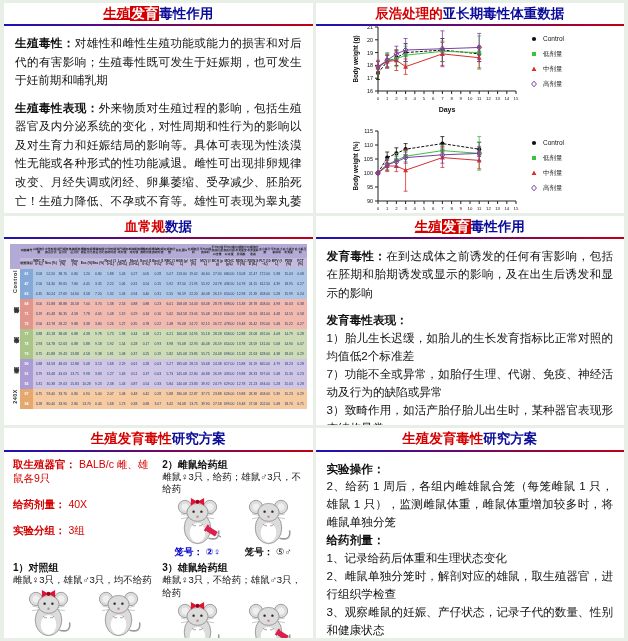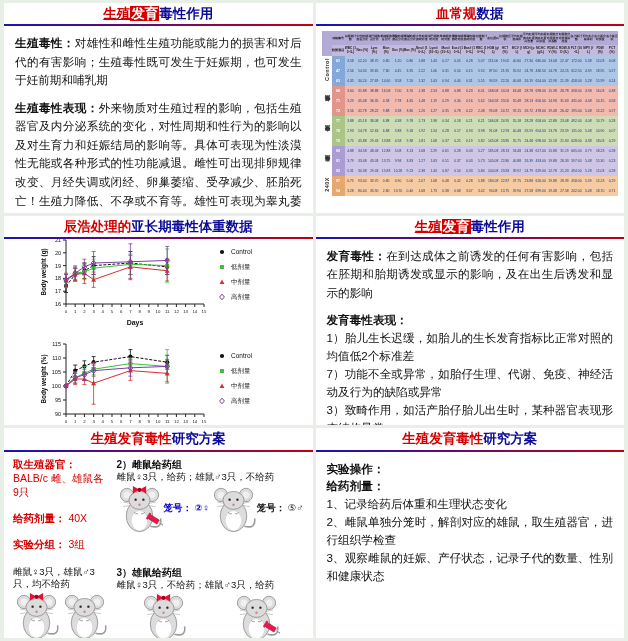--- a/index.html
+++ b/index.html
@@ -32,498 +32,36 @@
 .blood .glabel{background:#ffffff;}
 .blood .glabel span{writing-mode:vertical-rl;transform:rotate(180deg);font-size:5.5px;color:#333;letter-spacing:.5px;}
 .blood .idc{color:#ffffff;font-weight:bold;font-size:3.6px;}
 
 .p5body{padding:6px 9px 2px 9px;display:grid;grid-template-columns:1fr 1fr;column-gap:8px;row-gap:2px;}
 .fact{margin-bottom:12px;font-size:10.5px;color:#d40000;}
 .fact .flabel{font-weight:bold;}
 .mgroup .gheading{font-size:10px;font-weight:bold;line-height:1.3;}
 .mgroup .gdesc{font-size:9.5px;line-height:1.3;margin-bottom:1px;}
 .micerow{display:flex;justify-content:space-around;align-items:flex-end;}
-.mousebox{display:flex;flex-direction:row;align-items:center;}
+.mousebox{display:flex;flex-direction:column;align-items:center;}
 .cage{font-size:9.5px;margin-top:0;color:#111;white-space:nowrap;}
 .cage b{font-weight:bold;}
 .cage.dosed{color:#0000cc;font-weight:bold;}
 </style>
 </head>
 <body>
 
 <div class="page">
 
   <section class="panel">
     <div class="ptitle"><span class="tseg red-u">生殖</span><span class="tseg hl">发育</span><span class="tseg blue">毒性作用</span></div>
     <div class="trule"></div>
     <div class="pbody">
       <p class="para"><span class="plabel">生殖毒性：</span><span>对雄性和雌性生殖功能或能力的损害和对后代的有害影响；生殖毒性既可发生于妊娠期，也可发生于妊前期和哺乳期</span></p>
       <p class="para"><span class="plabel">生殖毒性表现：</span><span>外来物质对生殖过程的影响，包括生殖器官及内分泌系统的变化，对性周期和性行为的影响以及对生育力和妊娠结局的影响等。具体可表现为性淡漠性无能或各种形式的性功能减退。雌性可出现排卵规律改变、月经失调或闭经、卵巢萎缩、受孕减少、胚胎死亡！生殖力降低、不孕或不育等。雄性可表现为睾丸萎缩或坏死、精子数目减少等</span></p>
-    </div>
-  </section>
-
-  <section class="panel">
-    <div class="ptitle"><span class="tseg red">血常规</span><span class="tseg blue">数据</span></div>
-    <div class="trule"></div>
-    <div class="pbody tablebody">
-      <div>
-          <table class="blood">
-            <colgroup>
-              <col style="width:10px">
-              <col style="width:13px">
-              <col>
-              <col>
-              <col>
-              <col>
-              <col>
-              <col>
-              <col>
-              <col>
-              <col>
-              <col>
-              <col>
-              <col>
-              <col>
-              <col>
-              <col>
-              <col>
-              <col>
-              <col>
-              <col>
-              <col>
-              <col>
-              <col>
-              <col>
-            </colgroup>
-            <tbody>
-              <tr>
-                <th class="corner" rowspan="2"></th>
-                <th class="hcn">动物编号</th>
-                <th class="hcn">白细胞计数</th>
-                <th class="hcn">中性粒细胞百分比</th>
-                <th class="hcn">淋巴细胞百分比</th>
-                <th class="hcn">单核细胞百分比</th>
-                <th class="hcn">嗜酸粒细胞百分比</th>
-                <th class="hcn">嗜碱粒细胞百分比</th>
-                <th class="hcn">中性粒细胞绝对值</th>
-                <th class="hcn">淋巴细胞绝对值</th>
-                <th class="hcn">单核细胞绝对值</th>
-                <th class="hcn">嗜酸粒细胞绝对值</th>
-                <th class="hcn">嗜碱粒细胞绝对值</th>
-                <th class="hcn">红细胞计数</th>
-                <th class="hcn">血红蛋白</th>
-                <th class="hcn">红细胞压积</th>
-                <th class="hcn">平均红细胞体积</th>
-                <th class="hcn">平均红细胞血红蛋白含量</th>
-                <th class="hcn">平均红细胞血红蛋白浓度</th>
-                <th class="hcn">红细胞分布宽度变异系数</th>
-                <th class="hcn">红细胞分布宽度标准差</th>
-                <th class="hcn">血小板计数</th>
-                <th class="hcn">平均血小板体积</th>
-                <th class="hcn">血小板分布宽度</th>
-                <th class="hcn">血小板压积</th>
-              </tr>
-              <tr>
-                <th class="hen">检测项目</th>
-                <th class="hen">WBC (10⁹/L)</th>
-                <th class="hen">Neu (%)</th>
-                <th class="hen">Lym (%)</th>
-                <th class="hen">Mon (%)</th>
-                <th class="hen">Eos (%)</th>
-                <th class="hen">Bas (%)</th>
-                <th class="hen">Neu# (10⁹/L)</th>
-                <th class="hen">Lym# (10⁹/L)</th>
-                <th class="hen">Mon# (10⁹/L)</th>
-                <th class="hen">Eos# (10⁹/L)</th>
-                <th class="hen">Bas# (10⁹/L)</th>
-                <th class="hen">RBC (10¹²/L)</th>
-                <th class="hen">HGB (g/L)</th>
-                <th class="hen">HCT (%)</th>
-                <th class="hen">MCV (fL)</th>
-                <th class="hen">MCH (pg)</th>
-                <th class="hen">MCHC (g/L)</th>
-                <th class="hen">RDW-CV (%)</th>
-                <th class="hen">RDW-SD (fL)</th>
-                <th class="hen">PLT (10⁹/L)</th>
-                <th class="hen">MPV (fL)</th>
-                <th class="hen">PDW (%)</th>
-                <th class="hen">PCT (%)</th>
-              </tr>
-              <tr>
-                <th class="glabel" rowspan="3"><span>Control</span></th>
-                <td class="idc" style="background:#84a9d8">61</td>
-                <td style="background:#aec6e6">3.58</td>
-                <td style="background:#aec6e6">52.20</td>
-                <td style="background:#aec6e6">38.70</td>
-                <td style="background:#aec6e6">0.80</td>
-                <td style="background:#aec6e6">1.20</td>
-                <td style="background:#aec6e6">0.80</td>
-                <td style="background:#aec6e6">1.88</td>
-                <td style="background:#aec6e6">1.43</td>
-                <td style="background:#aec6e6">0.27</td>
-                <td style="background:#aec6e6">0.05</td>
-                <td style="background:#aec6e6">0.28</td>
-                <td style="background:#aec6e6">5.07</td>
-                <td style="background:#aec6e6">113.00</td>
-                <td style="background:#aec6e6">19.02</td>
-                <td style="background:#aec6e6">40.60</td>
-                <td style="background:#aec6e6">27.30</td>
-                <td style="background:#aec6e6">680.00</td>
-                <td style="background:#aec6e6">13.08</td>
-                <td style="background:#aec6e6">22.47</td>
-                <td style="background:#aec6e6">172.00</td>
-                <td style="background:#aec6e6">5.38</td>
-                <td style="background:#aec6e6">15.03</td>
-                <td style="background:#aec6e6">0.08</td>
-              </tr>
-              <tr>
-                <td class="idc" style="background:#84a9d8">47</td>
-                <td style="background:#aec6e6">2.56</td>
-                <td style="background:#aec6e6">54.30</td>
-                <td style="background:#aec6e6">39.65</td>
-                <td style="background:#aec6e6">7.80</td>
-                <td style="background:#aec6e6">4.45</td>
-                <td style="background:#aec6e6">3.35</td>
-                <td style="background:#aec6e6">2.22</td>
-                <td style="background:#aec6e6">1.06</td>
-                <td style="background:#aec6e6">0.31</td>
-                <td style="background:#aec6e6">0.54</td>
-                <td style="background:#aec6e6">0.15</td>
-                <td style="background:#aec6e6">5.92</td>
-                <td style="background:#aec6e6">87.50</td>
-                <td style="background:#aec6e6">21.95</td>
-                <td style="background:#aec6e6">55.92</td>
-                <td style="background:#aec6e6">24.78</td>
-                <td style="background:#aec6e6">436.50</td>
-                <td style="background:#aec6e6">14.78</td>
-                <td style="background:#aec6e6">24.15</td>
-                <td style="background:#aec6e6">612.50</td>
-                <td style="background:#aec6e6">4.39</td>
-                <td style="background:#aec6e6">18.95</td>
-                <td style="background:#aec6e6">0.27</td>
-              </tr>
-              <tr>
-                <td class="idc" style="background:#84a9d8">63</td>
-                <td style="background:#aec6e6">4.35</td>
-                <td style="background:#aec6e6">30.24</td>
-                <td style="background:#aec6e6">27.69</td>
-                <td style="background:#aec6e6">14.60</td>
-                <td style="background:#aec6e6">3.58</td>
-                <td style="background:#aec6e6">7.20</td>
-                <td style="background:#aec6e6">1.32</td>
-                <td style="background:#aec6e6">1.03</td>
-                <td style="background:#aec6e6">0.94</td>
-                <td style="background:#aec6e6">0.40</td>
-                <td style="background:#aec6e6">0.31</td>
-                <td style="background:#aec6e6">5.55</td>
-                <td style="background:#aec6e6">90.59</td>
-                <td style="background:#aec6e6">22.20</td>
-                <td style="background:#aec6e6">40.08</td>
-                <td style="background:#aec6e6">26.19</td>
-                <td style="background:#aec6e6">654.00</td>
-                <td style="background:#aec6e6">12.98</td>
-                <td style="background:#aec6e6">21.39</td>
-                <td style="background:#aec6e6">458.00</td>
-                <td style="background:#aec6e6">5.28</td>
-                <td style="background:#aec6e6">15.99</td>
-                <td style="background:#aec6e6">0.24</td>
-              </tr>
-              <tr>
-                <th class="glabel" rowspan="3"><span>低剂量</span></th>
-                <td class="idc" style="background:#e0968a">68</td>
-                <td style="background:#f2b9ae">3.00</td>
-                <td style="background:#f2b9ae">31.88</td>
-                <td style="background:#f2b9ae">38.88</td>
-                <td style="background:#f2b9ae">16.58</td>
-                <td style="background:#f2b9ae">7.00</td>
-                <td style="background:#f2b9ae">3.70</td>
-                <td style="background:#f2b9ae">1.38</td>
-                <td style="background:#f2b9ae">2.53</td>
-                <td style="background:#f2b9ae">0.88</td>
-                <td style="background:#f2b9ae">0.88</td>
-                <td style="background:#f2b9ae">0.23</td>
-                <td style="background:#f2b9ae">6.01</td>
-                <td style="background:#f2b9ae">168.08</td>
-                <td style="background:#f2b9ae">24.03</td>
-                <td style="background:#f2b9ae">63.48</td>
-                <td style="background:#f2b9ae">28.78</td>
-                <td style="background:#f2b9ae">698.00</td>
-                <td style="background:#f2b9ae">15.38</td>
-                <td style="background:#f2b9ae">28.78</td>
-                <td style="background:#f2b9ae">458.00</td>
-                <td style="background:#f2b9ae">4.98</td>
-                <td style="background:#f2b9ae">16.03</td>
-                <td style="background:#f2b9ae">0.38</td>
-              </tr>
-              <tr>
-                <td class="idc" style="background:#e0968a">71</td>
-                <td style="background:#f2b9ae">3.29</td>
-                <td style="background:#f2b9ae">45.48</td>
-                <td style="background:#f2b9ae">36.35</td>
-                <td style="background:#f2b9ae">4.58</td>
-                <td style="background:#f2b9ae">7.78</td>
-                <td style="background:#f2b9ae">4.65</td>
-                <td style="background:#f2b9ae">1.48</td>
-                <td style="background:#f2b9ae">1.19</td>
-                <td style="background:#f2b9ae">0.29</td>
-                <td style="background:#f2b9ae">0.34</td>
-                <td style="background:#f2b9ae">0.16</td>
-                <td style="background:#f2b9ae">5.62</td>
-                <td style="background:#f2b9ae">164.58</td>
-                <td style="background:#f2b9ae">23.05</td>
-                <td style="background:#f2b9ae">55.48</td>
-                <td style="background:#f2b9ae">28.13</td>
-                <td style="background:#f2b9ae">656.00</td>
-                <td style="background:#f2b9ae">14.98</td>
-                <td style="background:#f2b9ae">31.63</td>
-                <td style="background:#f2b9ae">431.00</td>
-                <td style="background:#f2b9ae">4.48</td>
-                <td style="background:#f2b9ae">14.15</td>
-                <td style="background:#f2b9ae">0.58</td>
-              </tr>
-              <tr>
-                <td class="idc" style="background:#e0968a">72</td>
-                <td style="background:#f2b9ae">3.56</td>
-                <td style="background:#f2b9ae">42.78</td>
-                <td style="background:#f2b9ae">28.22</td>
-                <td style="background:#f2b9ae">9.88</td>
-                <td style="background:#f2b9ae">3.38</td>
-                <td style="background:#f2b9ae">3.80</td>
-                <td style="background:#f2b9ae">1.26</td>
-                <td style="background:#f2b9ae">1.27</td>
-                <td style="background:#f2b9ae">0.35</td>
-                <td style="background:#f2b9ae">0.78</td>
-                <td style="background:#f2b9ae">0.22</td>
-                <td style="background:#f2b9ae">2.48</td>
-                <td style="background:#f2b9ae">95.08</td>
-                <td style="background:#f2b9ae">24.72</td>
-                <td style="background:#f2b9ae">92.15</td>
-                <td style="background:#f2b9ae">26.72</td>
-                <td style="background:#f2b9ae">478.00</td>
-                <td style="background:#f2b9ae">19.48</td>
-                <td style="background:#f2b9ae">26.42</td>
-                <td style="background:#f2b9ae">195.00</td>
-                <td style="background:#f2b9ae">5.48</td>
-                <td style="background:#f2b9ae">15.22</td>
-                <td style="background:#f2b9ae">0.27</td>
-              </tr>
-              <tr>
-                <th class="glabel" rowspan="3"><span>中剂量</span></th>
-                <td class="idc" style="background:#aac587">77</td>
-                <td style="background:#cddcb4">3.88</td>
-                <td style="background:#cddcb4">45.18</td>
-                <td style="background:#cddcb4">38.08</td>
-                <td style="background:#cddcb4">6.88</td>
-                <td style="background:#cddcb4">4.38</td>
-                <td style="background:#cddcb4">9.78</td>
-                <td style="background:#cddcb4">1.73</td>
-                <td style="background:#cddcb4">1.98</td>
-                <td style="background:#cddcb4">0.34</td>
-                <td style="background:#cddcb4">0.18</td>
-                <td style="background:#cddcb4">0.21</td>
-                <td style="background:#cddcb4">6.21</td>
-                <td style="background:#cddcb4">166.08</td>
-                <td style="background:#cddcb4">24.95</td>
-                <td style="background:#cddcb4">55.18</td>
-                <td style="background:#cddcb4">28.28</td>
-                <td style="background:#cddcb4">658.00</td>
-                <td style="background:#cddcb4">12.88</td>
-                <td style="background:#cddcb4">23.08</td>
-                <td style="background:#cddcb4">492.00</td>
-                <td style="background:#cddcb4">4.08</td>
-                <td style="background:#cddcb4">14.79</td>
-                <td style="background:#cddcb4">0.28</td>
-              </tr>
-              <tr>
-                <td class="idc" style="background:#aac587">78</td>
-                <td style="background:#cddcb4">2.93</td>
-                <td style="background:#cddcb4">54.78</td>
-                <td style="background:#cddcb4">52.63</td>
-                <td style="background:#cddcb4">6.88</td>
-                <td style="background:#cddcb4">5.88</td>
-                <td style="background:#cddcb4">9.18</td>
-                <td style="background:#cddcb4">1.92</td>
-                <td style="background:#cddcb4">1.54</td>
-                <td style="background:#cddcb4">0.28</td>
-                <td style="background:#cddcb4">0.17</td>
-                <td style="background:#cddcb4">0.93</td>
-                <td style="background:#cddcb4">3.98</td>
-                <td style="background:#cddcb4">91.08</td>
-                <td style="background:#cddcb4">12.93</td>
-                <td style="background:#cddcb4">40.48</td>
-                <td style="background:#cddcb4">26.59</td>
-                <td style="background:#cddcb4">654.00</td>
-                <td style="background:#cddcb4">13.78</td>
-                <td style="background:#cddcb4">23.59</td>
-                <td style="background:#cddcb4">131.00</td>
-                <td style="background:#cddcb4">5.08</td>
-                <td style="background:#cddcb4">14.90</td>
-                <td style="background:#cddcb4">0.07</td>
-              </tr>
-              <tr>
-                <td class="idc" style="background:#aac587">79</td>
-                <td style="background:#cddcb4">3.75</td>
-                <td style="background:#cddcb4">45.88</td>
-                <td style="background:#cddcb4">29.43</td>
-                <td style="background:#cddcb4">13.88</td>
-                <td style="background:#cddcb4">4.58</td>
-                <td style="background:#cddcb4">9.38</td>
-                <td style="background:#cddcb4">1.81</td>
-                <td style="background:#cddcb4">1.08</td>
-                <td style="background:#cddcb4">0.37</td>
-                <td style="background:#cddcb4">0.25</td>
-                <td style="background:#cddcb4">0.19</td>
-                <td style="background:#cddcb4">5.82</td>
-                <td style="background:#cddcb4">145.08</td>
-                <td style="background:#cddcb4">23.85</td>
-                <td style="background:#cddcb4">55.75</td>
-                <td style="background:#cddcb4">24.48</td>
-                <td style="background:#cddcb4">698.00</td>
-                <td style="background:#cddcb4">15.18</td>
-                <td style="background:#cddcb4">21.63</td>
-                <td style="background:#cddcb4">628.00</td>
-                <td style="background:#cddcb4">4.38</td>
-                <td style="background:#cddcb4">18.03</td>
-                <td style="background:#cddcb4">0.29</td>
-              </tr>
-              <tr>
-                <th class="glabel" rowspan="3"><span>高剂量</span></th>
-                <td class="idc" style="background:#ab9cd4">90</td>
-                <td style="background:#cfc6e6">4.88</td>
-                <td style="background:#cfc6e6">34.58</td>
-                <td style="background:#cfc6e6">48.03</td>
-                <td style="background:#cfc6e6">12.88</td>
-                <td style="background:#cfc6e6">5.08</td>
-                <td style="background:#cfc6e6">3.13</td>
-                <td style="background:#cfc6e6">1.68</td>
-                <td style="background:#cfc6e6">2.29</td>
-                <td style="background:#cfc6e6">0.61</td>
-                <td style="background:#cfc6e6">0.28</td>
-                <td style="background:#cfc6e6">0.03</td>
-                <td style="background:#cfc6e6">5.27</td>
-                <td style="background:#cfc6e6">185.08</td>
-                <td style="background:#cfc6e6">28.13</td>
-                <td style="background:#cfc6e6">53.48</td>
-                <td style="background:#cfc6e6">24.38</td>
-                <td style="background:#cfc6e6">617.00</td>
-                <td style="background:#cfc6e6">15.88</td>
-                <td style="background:#cfc6e6">31.19</td>
-                <td style="background:#cfc6e6">665.00</td>
-                <td style="background:#cfc6e6">4.79</td>
-                <td style="background:#cfc6e6">18.23</td>
-                <td style="background:#cfc6e6">0.28</td>
-              </tr>
-              <tr>
-                <td class="idc" style="background:#ab9cd4">91</td>
-                <td style="background:#cfc6e6">3.79</td>
-                <td style="background:#cfc6e6">33.48</td>
-                <td style="background:#cfc6e6">43.03</td>
-                <td style="background:#cfc6e6">13.75</td>
-                <td style="background:#cfc6e6">9.98</td>
-                <td style="background:#cfc6e6">3.83</td>
-                <td style="background:#cfc6e6">1.27</td>
-                <td style="background:#cfc6e6">1.63</td>
-                <td style="background:#cfc6e6">0.51</td>
-                <td style="background:#cfc6e6">0.37</td>
-                <td style="background:#cfc6e6">0.03</td>
-                <td style="background:#cfc6e6">5.73</td>
-                <td style="background:#cfc6e6">145.08</td>
-                <td style="background:#cfc6e6">22.80</td>
-                <td style="background:#cfc6e6">40.88</td>
-                <td style="background:#cfc6e6">26.39</td>
-                <td style="background:#cfc6e6">433.00</td>
-                <td style="background:#cfc6e6">19.88</td>
-                <td style="background:#cfc6e6">28.33</td>
-                <td style="background:#cfc6e6">597.00</td>
-                <td style="background:#cfc6e6">5.48</td>
-                <td style="background:#cfc6e6">15.30</td>
-                <td style="background:#cfc6e6">0.23</td>
-              </tr>
-              <tr>
-                <td class="idc" style="background:#ab9cd4">92</td>
-                <td style="background:#cfc6e6">5.31</td>
-                <td style="background:#cfc6e6">30.38</td>
-                <td style="background:#cfc6e6">29.03</td>
-                <td style="background:#cfc6e6">15.83</td>
-                <td style="background:#cfc6e6">10.28</td>
-                <td style="background:#cfc6e6">9.23</td>
-                <td style="background:#cfc6e6">2.38</td>
-                <td style="background:#cfc6e6">1.43</td>
-                <td style="background:#cfc6e6">0.87</td>
-                <td style="background:#cfc6e6">0.54</td>
-                <td style="background:#cfc6e6">0.33</td>
-                <td style="background:#cfc6e6">5.84</td>
-                <td style="background:#cfc6e6">140.08</td>
-                <td style="background:#cfc6e6">23.83</td>
-                <td style="background:#cfc6e6">39.92</td>
-                <td style="background:#cfc6e6">24.79</td>
-                <td style="background:#cfc6e6">629.00</td>
-                <td style="background:#cfc6e6">12.78</td>
-                <td style="background:#cfc6e6">21.23</td>
-                <td style="background:#cfc6e6">494.00</td>
-                <td style="background:#cfc6e6">5.28</td>
-                <td style="background:#cfc6e6">15.03</td>
-                <td style="background:#cfc6e6">0.28</td>
-              </tr>
-              <tr>
-                <th class="glabel" rowspan="2"><span>240X</span></th>
-                <td class="idc" style="background:#e5a86f">97</td>
-                <td style="background:#f6cba2">0.75</td>
-                <td style="background:#f6cba2">93.40</td>
-                <td style="background:#f6cba2">33.70</td>
-                <td style="background:#f6cba2">0.80</td>
-                <td style="background:#f6cba2">0.90</td>
-                <td style="background:#f6cba2">5.00</td>
-                <td style="background:#f6cba2">2.07</td>
-                <td style="background:#f6cba2">1.08</td>
-                <td style="background:#f6cba2">0.48</td>
-                <td style="background:#f6cba2">0.42</td>
-                <td style="background:#f6cba2">0.28</td>
-                <td style="background:#f6cba2">5.88</td>
-                <td style="background:#f6cba2">180.08</td>
-                <td style="background:#f6cba2">22.87</td>
-                <td style="background:#f6cba2">37.75</td>
-                <td style="background:#f6cba2">23.88</td>
-                <td style="background:#f6cba2">626.00</td>
-                <td style="background:#f6cba2">19.88</td>
-                <td style="background:#f6cba2">28.39</td>
-                <td style="background:#f6cba2">458.00</td>
-                <td style="background:#f6cba2">5.39</td>
-                <td style="background:#f6cba2">15.23</td>
-                <td style="background:#f6cba2">0.29</td>
-              </tr>
-              <tr>
-                <td class="idc" style="background:#e5a86f">94</td>
-                <td style="background:#f6cba2">3.28</td>
-                <td style="background:#f6cba2">80.40</td>
-                <td style="background:#f6cba2">33.90</td>
-                <td style="background:#f6cba2">2.80</td>
-                <td style="background:#f6cba2">13.70</td>
-                <td style="background:#f6cba2">0.40</td>
-                <td style="background:#f6cba2">1.68</td>
-                <td style="background:#f6cba2">1.73</td>
-                <td style="background:#f6cba2">0.38</td>
-                <td style="background:#f6cba2">0.68</td>
-                <td style="background:#f6cba2">3.07</td>
-                <td style="background:#f6cba2">3.42</td>
-                <td style="background:#f6cba2">94.08</td>
-                <td style="background:#f6cba2">13.75</td>
-                <td style="background:#f6cba2">39.90</td>
-                <td style="background:#f6cba2">27.58</td>
-                <td style="background:#f6cba2">699.00</td>
-                <td style="background:#f6cba2">19.48</td>
-                <td style="background:#f6cba2">27.58</td>
-                <td style="background:#f6cba2">202.00</td>
-                <td style="background:#f6cba2">5.48</td>
-                <td style="background:#f6cba2">18.70</td>
-                <td style="background:#f6cba2">0.71</td>
-              </tr>
-            </tbody>
-          </table>
-        </div>
     </div>
   </section>
 
   <section class="panel">
     <div class="ptitle"><span class="tseg red">辰浩处理的</span><span class="tseg blue">亚长期毒性体重数据</span></div>
     <div class="trule"></div>
     <div class="pbody chartsbody">
       <div><svg width="304" height="100">
             <line x1="60" y1="8" x2="60" y2="72" stroke="#222" stroke-width="1"></line>
             <line x1="60" y1="72" x2="198" y2="72" stroke="#222" stroke-width="1"></line>
@@ -836,20 +374,482 @@
             <text x="225" y="37.3" font-size="6.5" fill="#111">低剂量</text>
             <path d="M216 47.4 L218.4 52 L213.6 52 Z" fill="#d43030"></path>
             <text x="225" y="52.3" font-size="6.5" fill="#111">中剂量</text>
             <path d="M216 62.2 L218.4 65 L216 67.8 L213.6 65 Z" fill="none" stroke="#7b3fa0" stroke-width="1"></path>
             <text x="225" y="67.3" font-size="6.5" fill="#111">高剂量</text>
           </svg></div>
     </div>
   </section>
 
   <section class="panel">
+    <div class="ptitle"><span class="tseg red">血常规</span><span class="tseg blue">数据</span></div>
+    <div class="trule"></div>
+    <div class="pbody tablebody">
+      <div>
+          <table class="blood">
+            <colgroup>
+              <col style="width:10px">
+              <col style="width:13px">
+              <col>
+              <col>
+              <col>
+              <col>
+              <col>
+              <col>
+              <col>
+              <col>
+              <col>
+              <col>
+              <col>
+              <col>
+              <col>
+              <col>
+              <col>
+              <col>
+              <col>
+              <col>
+              <col>
+              <col>
+              <col>
+              <col>
+              <col>
+            </colgroup>
+            <tbody>
+              <tr>
+                <th class="corner" rowspan="2"></th>
+                <th class="hcn">动物编号</th>
+                <th class="hcn">白细胞计数</th>
+                <th class="hcn">中性粒细胞百分比</th>
+                <th class="hcn">淋巴细胞百分比</th>
+                <th class="hcn">单核细胞百分比</th>
+                <th class="hcn">嗜酸粒细胞百分比</th>
+                <th class="hcn">嗜碱粒细胞百分比</th>
+                <th class="hcn">中性粒细胞绝对值</th>
+                <th class="hcn">淋巴细胞绝对值</th>
+                <th class="hcn">单核细胞绝对值</th>
+                <th class="hcn">嗜酸粒细胞绝对值</th>
+                <th class="hcn">嗜碱粒细胞绝对值</th>
+                <th class="hcn">红细胞计数</th>
+                <th class="hcn">血红蛋白</th>
+                <th class="hcn">红细胞压积</th>
+                <th class="hcn">平均红细胞体积</th>
+                <th class="hcn">平均红细胞血红蛋白含量</th>
+                <th class="hcn">平均红细胞血红蛋白浓度</th>
+                <th class="hcn">红细胞分布宽度变异系数</th>
+                <th class="hcn">红细胞分布宽度标准差</th>
+                <th class="hcn">血小板计数</th>
+                <th class="hcn">平均血小板体积</th>
+                <th class="hcn">血小板分布宽度</th>
+                <th class="hcn">血小板压积</th>
+              </tr>
+              <tr>
+                <th class="hen">检测项目</th>
+                <th class="hen">WBC (10⁹/L)</th>
+                <th class="hen">Neu (%)</th>
+                <th class="hen">Lym (%)</th>
+                <th class="hen">Mon (%)</th>
+                <th class="hen">Eos (%)</th>
+                <th class="hen">Bas (%)</th>
+                <th class="hen">Neu# (10⁹/L)</th>
+                <th class="hen">Lym# (10⁹/L)</th>
+                <th class="hen">Mon# (10⁹/L)</th>
+                <th class="hen">Eos# (10⁹/L)</th>
+                <th class="hen">Bas# (10⁹/L)</th>
+                <th class="hen">RBC (10¹²/L)</th>
+                <th class="hen">HGB (g/L)</th>
+                <th class="hen">HCT (%)</th>
+                <th class="hen">MCV (fL)</th>
+                <th class="hen">MCH (pg)</th>
+                <th class="hen">MCHC (g/L)</th>
+                <th class="hen">RDW-CV (%)</th>
+                <th class="hen">RDW-SD (fL)</th>
+                <th class="hen">PLT (10⁹/L)</th>
+                <th class="hen">MPV (fL)</th>
+                <th class="hen">PDW (%)</th>
+                <th class="hen">PCT (%)</th>
+              </tr>
+              <tr>
+                <th class="glabel" rowspan="3"><span>Control</span></th>
+                <td class="idc" style="background:#84a9d8">61</td>
+                <td style="background:#aec6e6">3.58</td>
+                <td style="background:#aec6e6">52.20</td>
+                <td style="background:#aec6e6">38.70</td>
+                <td style="background:#aec6e6">0.80</td>
+                <td style="background:#aec6e6">1.20</td>
+                <td style="background:#aec6e6">0.80</td>
+                <td style="background:#aec6e6">1.88</td>
+                <td style="background:#aec6e6">1.43</td>
+                <td style="background:#aec6e6">0.27</td>
+                <td style="background:#aec6e6">0.05</td>
+                <td style="background:#aec6e6">0.28</td>
+                <td style="background:#aec6e6">5.07</td>
+                <td style="background:#aec6e6">113.00</td>
+                <td style="background:#aec6e6">19.02</td>
+                <td style="background:#aec6e6">40.60</td>
+                <td style="background:#aec6e6">27.30</td>
+                <td style="background:#aec6e6">680.00</td>
+                <td style="background:#aec6e6">13.08</td>
+                <td style="background:#aec6e6">22.47</td>
+                <td style="background:#aec6e6">172.00</td>
+                <td style="background:#aec6e6">5.38</td>
+                <td style="background:#aec6e6">15.03</td>
+                <td style="background:#aec6e6">0.08</td>
+              </tr>
+              <tr>
+                <td class="idc" style="background:#84a9d8">47</td>
+                <td style="background:#aec6e6">2.56</td>
+                <td style="background:#aec6e6">54.30</td>
+                <td style="background:#aec6e6">39.65</td>
+                <td style="background:#aec6e6">7.80</td>
+                <td style="background:#aec6e6">4.45</td>
+                <td style="background:#aec6e6">3.35</td>
+                <td style="background:#aec6e6">2.22</td>
+                <td style="background:#aec6e6">1.06</td>
+                <td style="background:#aec6e6">0.31</td>
+                <td style="background:#aec6e6">0.54</td>
+                <td style="background:#aec6e6">0.15</td>
+                <td style="background:#aec6e6">5.92</td>
+                <td style="background:#aec6e6">87.50</td>
+                <td style="background:#aec6e6">21.95</td>
+                <td style="background:#aec6e6">55.92</td>
+                <td style="background:#aec6e6">24.78</td>
+                <td style="background:#aec6e6">436.50</td>
+                <td style="background:#aec6e6">14.78</td>
+                <td style="background:#aec6e6">24.15</td>
+                <td style="background:#aec6e6">612.50</td>
+                <td style="background:#aec6e6">4.39</td>
+                <td style="background:#aec6e6">18.95</td>
+                <td style="background:#aec6e6">0.27</td>
+              </tr>
+              <tr>
+                <td class="idc" style="background:#84a9d8">63</td>
+                <td style="background:#aec6e6">4.35</td>
+                <td style="background:#aec6e6">30.24</td>
+                <td style="background:#aec6e6">27.69</td>
+                <td style="background:#aec6e6">14.60</td>
+                <td style="background:#aec6e6">3.58</td>
+                <td style="background:#aec6e6">7.20</td>
+                <td style="background:#aec6e6">1.32</td>
+                <td style="background:#aec6e6">1.03</td>
+                <td style="background:#aec6e6">0.94</td>
+                <td style="background:#aec6e6">0.40</td>
+                <td style="background:#aec6e6">0.31</td>
+                <td style="background:#aec6e6">5.55</td>
+                <td style="background:#aec6e6">90.59</td>
+                <td style="background:#aec6e6">22.20</td>
+                <td style="background:#aec6e6">40.08</td>
+                <td style="background:#aec6e6">26.19</td>
+                <td style="background:#aec6e6">654.00</td>
+                <td style="background:#aec6e6">12.98</td>
+                <td style="background:#aec6e6">21.39</td>
+                <td style="background:#aec6e6">458.00</td>
+                <td style="background:#aec6e6">5.28</td>
+                <td style="background:#aec6e6">15.99</td>
+                <td style="background:#aec6e6">0.24</td>
+              </tr>
+              <tr>
+                <th class="glabel" rowspan="3"><span>低剂量</span></th>
+                <td class="idc" style="background:#e0968a">68</td>
+                <td style="background:#f2b9ae">3.00</td>
+                <td style="background:#f2b9ae">31.88</td>
+                <td style="background:#f2b9ae">38.88</td>
+                <td style="background:#f2b9ae">16.58</td>
+                <td style="background:#f2b9ae">7.00</td>
+                <td style="background:#f2b9ae">3.70</td>
+                <td style="background:#f2b9ae">1.38</td>
+                <td style="background:#f2b9ae">2.53</td>
+                <td style="background:#f2b9ae">0.88</td>
+                <td style="background:#f2b9ae">0.88</td>
+                <td style="background:#f2b9ae">0.23</td>
+                <td style="background:#f2b9ae">6.01</td>
+                <td style="background:#f2b9ae">168.08</td>
+                <td style="background:#f2b9ae">24.03</td>
+                <td style="background:#f2b9ae">63.48</td>
+                <td style="background:#f2b9ae">28.78</td>
+                <td style="background:#f2b9ae">698.00</td>
+                <td style="background:#f2b9ae">15.38</td>
+                <td style="background:#f2b9ae">28.78</td>
+                <td style="background:#f2b9ae">458.00</td>
+                <td style="background:#f2b9ae">4.98</td>
+                <td style="background:#f2b9ae">16.03</td>
+                <td style="background:#f2b9ae">0.38</td>
+              </tr>
+              <tr>
+                <td class="idc" style="background:#e0968a">71</td>
+                <td style="background:#f2b9ae">3.29</td>
+                <td style="background:#f2b9ae">45.48</td>
+                <td style="background:#f2b9ae">36.35</td>
+                <td style="background:#f2b9ae">4.58</td>
+                <td style="background:#f2b9ae">7.78</td>
+                <td style="background:#f2b9ae">4.65</td>
+                <td style="background:#f2b9ae">1.48</td>
+                <td style="background:#f2b9ae">1.19</td>
+                <td style="background:#f2b9ae">0.29</td>
+                <td style="background:#f2b9ae">0.34</td>
+                <td style="background:#f2b9ae">0.16</td>
+                <td style="background:#f2b9ae">5.62</td>
+                <td style="background:#f2b9ae">164.58</td>
+                <td style="background:#f2b9ae">23.05</td>
+                <td style="background:#f2b9ae">55.48</td>
+                <td style="background:#f2b9ae">28.13</td>
+                <td style="background:#f2b9ae">656.00</td>
+                <td style="background:#f2b9ae">14.98</td>
+                <td style="background:#f2b9ae">31.63</td>
+                <td style="background:#f2b9ae">431.00</td>
+                <td style="background:#f2b9ae">4.48</td>
+                <td style="background:#f2b9ae">14.15</td>
+                <td style="background:#f2b9ae">0.58</td>
+              </tr>
+              <tr>
+                <td class="idc" style="background:#e0968a">72</td>
+                <td style="background:#f2b9ae">3.56</td>
+                <td style="background:#f2b9ae">42.78</td>
+                <td style="background:#f2b9ae">28.22</td>
+                <td style="background:#f2b9ae">9.88</td>
+                <td style="background:#f2b9ae">3.38</td>
+                <td style="background:#f2b9ae">3.80</td>
+                <td style="background:#f2b9ae">1.26</td>
+                <td style="background:#f2b9ae">1.27</td>
+                <td style="background:#f2b9ae">0.35</td>
+                <td style="background:#f2b9ae">0.78</td>
+                <td style="background:#f2b9ae">0.22</td>
+                <td style="background:#f2b9ae">2.48</td>
+                <td style="background:#f2b9ae">95.08</td>
+                <td style="background:#f2b9ae">24.72</td>
+                <td style="background:#f2b9ae">92.15</td>
+                <td style="background:#f2b9ae">26.72</td>
+                <td style="background:#f2b9ae">478.00</td>
+                <td style="background:#f2b9ae">19.48</td>
+                <td style="background:#f2b9ae">26.42</td>
+                <td style="background:#f2b9ae">195.00</td>
+                <td style="background:#f2b9ae">5.48</td>
+                <td style="background:#f2b9ae">15.22</td>
+                <td style="background:#f2b9ae">0.27</td>
+              </tr>
+              <tr>
+                <th class="glabel" rowspan="3"><span>中剂量</span></th>
+                <td class="idc" style="background:#aac587">77</td>
+                <td style="background:#cddcb4">3.88</td>
+                <td style="background:#cddcb4">45.18</td>
+                <td style="background:#cddcb4">38.08</td>
+                <td style="background:#cddcb4">6.88</td>
+                <td style="background:#cddcb4">4.38</td>
+                <td style="background:#cddcb4">9.78</td>
+                <td style="background:#cddcb4">1.73</td>
+                <td style="background:#cddcb4">1.98</td>
+                <td style="background:#cddcb4">0.34</td>
+                <td style="background:#cddcb4">0.18</td>
+                <td style="background:#cddcb4">0.21</td>
+                <td style="background:#cddcb4">6.21</td>
+                <td style="background:#cddcb4">166.08</td>
+                <td style="background:#cddcb4">24.95</td>
+                <td style="background:#cddcb4">55.18</td>
+                <td style="background:#cddcb4">28.28</td>
+                <td style="background:#cddcb4">658.00</td>
+                <td style="background:#cddcb4">12.88</td>
+                <td style="background:#cddcb4">23.08</td>
+                <td style="background:#cddcb4">492.00</td>
+                <td style="background:#cddcb4">4.08</td>
+                <td style="background:#cddcb4">14.79</td>
+                <td style="background:#cddcb4">0.28</td>
+              </tr>
+              <tr>
+                <td class="idc" style="background:#aac587">78</td>
+                <td style="background:#cddcb4">2.93</td>
+                <td style="background:#cddcb4">54.78</td>
+                <td style="background:#cddcb4">52.63</td>
+                <td style="background:#cddcb4">6.88</td>
+                <td style="background:#cddcb4">5.88</td>
+                <td style="background:#cddcb4">9.18</td>
+                <td style="background:#cddcb4">1.92</td>
+                <td style="background:#cddcb4">1.54</td>
+                <td style="background:#cddcb4">0.28</td>
+                <td style="background:#cddcb4">0.17</td>
+                <td style="background:#cddcb4">0.93</td>
+                <td style="background:#cddcb4">3.98</td>
+                <td style="background:#cddcb4">91.08</td>
+                <td style="background:#cddcb4">12.93</td>
+                <td style="background:#cddcb4">40.48</td>
+                <td style="background:#cddcb4">26.59</td>
+                <td style="background:#cddcb4">654.00</td>
+                <td style="background:#cddcb4">13.78</td>
+                <td style="background:#cddcb4">23.59</td>
+                <td style="background:#cddcb4">131.00</td>
+                <td style="background:#cddcb4">5.08</td>
+                <td style="background:#cddcb4">14.90</td>
+                <td style="background:#cddcb4">0.07</td>
+              </tr>
+              <tr>
+                <td class="idc" style="background:#aac587">79</td>
+                <td style="background:#cddcb4">3.75</td>
+                <td style="background:#cddcb4">45.88</td>
+                <td style="background:#cddcb4">29.43</td>
+                <td style="background:#cddcb4">13.88</td>
+                <td style="background:#cddcb4">4.58</td>
+                <td style="background:#cddcb4">9.38</td>
+                <td style="background:#cddcb4">1.81</td>
+                <td style="background:#cddcb4">1.08</td>
+                <td style="background:#cddcb4">0.37</td>
+                <td style="background:#cddcb4">0.25</td>
+                <td style="background:#cddcb4">0.19</td>
+                <td style="background:#cddcb4">5.82</td>
+                <td style="background:#cddcb4">145.08</td>
+                <td style="background:#cddcb4">23.85</td>
+                <td style="background:#cddcb4">55.75</td>
+                <td style="background:#cddcb4">24.48</td>
+                <td style="background:#cddcb4">698.00</td>
+                <td style="background:#cddcb4">15.18</td>
+                <td style="background:#cddcb4">21.63</td>
+                <td style="background:#cddcb4">628.00</td>
+                <td style="background:#cddcb4">4.38</td>
+                <td style="background:#cddcb4">18.03</td>
+                <td style="background:#cddcb4">0.29</td>
+              </tr>
+              <tr>
+                <th class="glabel" rowspan="3"><span>高剂量</span></th>
+                <td class="idc" style="background:#ab9cd4">90</td>
+                <td style="background:#cfc6e6">4.88</td>
+                <td style="background:#cfc6e6">34.58</td>
+                <td style="background:#cfc6e6">48.03</td>
+                <td style="background:#cfc6e6">12.88</td>
+                <td style="background:#cfc6e6">5.08</td>
+                <td style="background:#cfc6e6">3.13</td>
+                <td style="background:#cfc6e6">1.68</td>
+                <td style="background:#cfc6e6">2.29</td>
+                <td style="background:#cfc6e6">0.61</td>
+                <td style="background:#cfc6e6">0.28</td>
+                <td style="background:#cfc6e6">0.03</td>
+                <td style="background:#cfc6e6">5.27</td>
+                <td style="background:#cfc6e6">185.08</td>
+                <td style="background:#cfc6e6">28.13</td>
+                <td style="background:#cfc6e6">53.48</td>
+                <td style="background:#cfc6e6">24.38</td>
+                <td style="background:#cfc6e6">617.00</td>
+                <td style="background:#cfc6e6">15.88</td>
+                <td style="background:#cfc6e6">31.19</td>
+                <td style="background:#cfc6e6">665.00</td>
+                <td style="background:#cfc6e6">4.79</td>
+                <td style="background:#cfc6e6">18.23</td>
+                <td style="background:#cfc6e6">0.28</td>
+              </tr>
+              <tr>
+                <td class="idc" style="background:#ab9cd4">91</td>
+                <td style="background:#cfc6e6">3.79</td>
+                <td style="background:#cfc6e6">33.48</td>
+                <td style="background:#cfc6e6">43.03</td>
+                <td style="background:#cfc6e6">13.75</td>
+                <td style="background:#cfc6e6">9.98</td>
+                <td style="background:#cfc6e6">3.83</td>
+                <td style="background:#cfc6e6">1.27</td>
+                <td style="background:#cfc6e6">1.63</td>
+                <td style="background:#cfc6e6">0.51</td>
+                <td style="background:#cfc6e6">0.37</td>
+                <td style="background:#cfc6e6">0.03</td>
+                <td style="background:#cfc6e6">5.73</td>
+                <td style="background:#cfc6e6">145.08</td>
+                <td style="background:#cfc6e6">22.80</td>
+                <td style="background:#cfc6e6">40.88</td>
+                <td style="background:#cfc6e6">26.39</td>
+                <td style="background:#cfc6e6">433.00</td>
+                <td style="background:#cfc6e6">19.88</td>
+                <td style="background:#cfc6e6">28.33</td>
+                <td style="background:#cfc6e6">597.00</td>
+                <td style="background:#cfc6e6">5.48</td>
+                <td style="background:#cfc6e6">15.30</td>
+                <td style="background:#cfc6e6">0.23</td>
+              </tr>
+              <tr>
+                <td class="idc" style="background:#ab9cd4">92</td>
+                <td style="background:#cfc6e6">5.31</td>
+                <td style="background:#cfc6e6">30.38</td>
+                <td style="background:#cfc6e6">29.03</td>
+                <td style="background:#cfc6e6">15.83</td>
+                <td style="background:#cfc6e6">10.28</td>
+                <td style="background:#cfc6e6">9.23</td>
+                <td style="background:#cfc6e6">2.38</td>
+                <td style="background:#cfc6e6">1.43</td>
+                <td style="background:#cfc6e6">0.87</td>
+                <td style="background:#cfc6e6">0.54</td>
+                <td style="background:#cfc6e6">0.33</td>
+                <td style="background:#cfc6e6">5.84</td>
+                <td style="background:#cfc6e6">140.08</td>
+                <td style="background:#cfc6e6">23.83</td>
+                <td style="background:#cfc6e6">39.92</td>
+                <td style="background:#cfc6e6">24.79</td>
+                <td style="background:#cfc6e6">629.00</td>
+                <td style="background:#cfc6e6">12.78</td>
+                <td style="background:#cfc6e6">21.23</td>
+                <td style="background:#cfc6e6">494.00</td>
+                <td style="background:#cfc6e6">5.28</td>
+                <td style="background:#cfc6e6">15.03</td>
+                <td style="background:#cfc6e6">0.28</td>
+              </tr>
+              <tr>
+                <th class="glabel" rowspan="2"><span>240X</span></th>
+                <td class="idc" style="background:#e5a86f">97</td>
+                <td style="background:#f6cba2">0.75</td>
+                <td style="background:#f6cba2">93.40</td>
+                <td style="background:#f6cba2">33.70</td>
+                <td style="background:#f6cba2">0.80</td>
+                <td style="background:#f6cba2">0.90</td>
+                <td style="background:#f6cba2">5.00</td>
+                <td style="background:#f6cba2">2.07</td>
+                <td style="background:#f6cba2">1.08</td>
+                <td style="background:#f6cba2">0.48</td>
+                <td style="background:#f6cba2">0.42</td>
+                <td style="background:#f6cba2">0.28</td>
+                <td style="background:#f6cba2">5.88</td>
+                <td style="background:#f6cba2">180.08</td>
+                <td style="background:#f6cba2">22.87</td>
+                <td style="background:#f6cba2">37.75</td>
+                <td style="background:#f6cba2">23.88</td>
+                <td style="background:#f6cba2">626.00</td>
+                <td style="background:#f6cba2">19.88</td>
+                <td style="background:#f6cba2">28.39</td>
+                <td style="background:#f6cba2">458.00</td>
+                <td style="background:#f6cba2">5.39</td>
+                <td style="background:#f6cba2">15.23</td>
+                <td style="background:#f6cba2">0.29</td>
+              </tr>
+              <tr>
+                <td class="idc" style="background:#e5a86f">94</td>
+                <td style="background:#f6cba2">3.28</td>
+                <td style="background:#f6cba2">80.40</td>
+                <td style="background:#f6cba2">33.90</td>
+                <td style="background:#f6cba2">2.80</td>
+                <td style="background:#f6cba2">13.70</td>
+                <td style="background:#f6cba2">0.40</td>
+                <td style="background:#f6cba2">1.68</td>
+                <td style="background:#f6cba2">1.73</td>
+                <td style="background:#f6cba2">0.38</td>
+                <td style="background:#f6cba2">0.68</td>
+                <td style="background:#f6cba2">3.07</td>
+                <td style="background:#f6cba2">3.42</td>
+                <td style="background:#f6cba2">94.08</td>
+                <td style="background:#f6cba2">13.75</td>
+                <td style="background:#f6cba2">39.90</td>
+                <td style="background:#f6cba2">27.58</td>
+                <td style="background:#f6cba2">699.00</td>
+                <td style="background:#f6cba2">19.48</td>
+                <td style="background:#f6cba2">27.58</td>
+                <td style="background:#f6cba2">202.00</td>
+                <td style="background:#f6cba2">5.48</td>
+                <td style="background:#f6cba2">18.70</td>
+                <td style="background:#f6cba2">0.71</td>
+              </tr>
+            </tbody>
+          </table>
+        </div>
+    </div>
+  </section>
+
+  <section class="panel">
     <div class="ptitle"><span class="tseg red-u">生殖</span><span class="tseg hl">发育</span><span class="tseg blue">毒性作用</span></div>
     <div class="trule"></div>
     <div class="pbody">
       <p class="para"><span class="plabel">发育毒性：</span><span>在到达成体之前诱发的任何有害影响，包括在胚期和胎期诱发或显示的影响，及在出生后诱发和显示的影响</span></p>
       <div class="subhead">发育毒性表现：</div>
       <div>
           <div class="list-item">1）胎儿生长迟缓，如胎儿的生长发育指标比正常对照的均值低2个标准差</div>
           <div class="list-item">7）功能不全或异常，如胎仔生理、代谢、免疫、神经活动及行为的缺陷或异常</div>
           <div class="list-item">3）致畸作用，如活产胎仔胎儿出生时，某种器官表现形态结构异常</div>
         </div>
@@ -910,20 +910,21 @@
                 <circle cx="35" cy="20" r="1.5" fill="#222"></circle>
                 <circle cx="30" cy="26.5" r="1.6" fill="#c09080"></circle>
                 <path d="M19 25 L9 23 M19 27.5 L9 29 M41 25 L51 23 M41 27.5 L51 29" stroke="#aaa" stroke-width=".8"></path>
                 <path d="M23 36 q2 3 5 2 M37 36 q-2 3 -5 2" stroke="#8a8a8a" fill="none"></path>
               </svg>
               <div class="cage"><b>笼号：</b> ⑤♂</div>
             </div>
           </div>
         </div>
       <div class="mgroup">
+          <div class="gheading">1）对照组</div>
           <div class="gdesc">雌鼠♀3只，雄鼠♂3只，均不给药</div>
           <div class="micerow">
             <div class="mousebox">
               <svg width="47" height="50" viewBox="0 0 60 64">
                 <path d="M44 54 Q59 58 57 44" stroke="#9a9a9a" stroke-width="2" fill="none"></path>
                 <circle cx="14" cy="14" r="8.5" fill="#dcdcdc" stroke="#8a8a8a"></circle>
                 <circle cx="46" cy="14" r="8.5" fill="#dcdcdc" stroke="#8a8a8a"></circle>
                 <circle cx="14" cy="14" r="4.5" fill="#f0f0f0"></circle>
                 <circle cx="46" cy="14" r="4.5" fill="#f0f0f0"></circle>
                 <ellipse cx="30" cy="41" rx="17" ry="20" fill="#dcdcdc" stroke="#8a8a8a"></ellipse>
@@ -1009,20 +1010,21 @@
         </div>
     </div>
   </section>
 
   <section class="panel">
     <div class="ptitle"><span class="tseg red">生殖发育毒性</span><span class="tseg blue">研究方案</span></div>
     <div class="trule"></div>
     <div class="pbody">
       <div class="subhead">实验操作：</div>
       <div>
+          <div class="list-item">2、给药 1 周后，各组内雌雄鼠合笼（每笼雌鼠 1 只，雄鼠 1 只），监测雌鼠体重，雌鼠体重增加较多时，将雌鼠单独分笼</div>
         </div>
       <div class="subhead">给药剂量：</div>
       <div>
           <div class="list-item">1、记录给药后体重和生理状态变化</div>
           <div class="list-item">2、雌鼠单独分笼时，解剖对应的雄鼠，取生殖器官，进行组织学检查</div>
           <div class="list-item">3、观察雌鼠的妊娠、产仔状态，记录子代的数量、性别和健康状态</div>
         </div>
     </div>
   </section>
 

